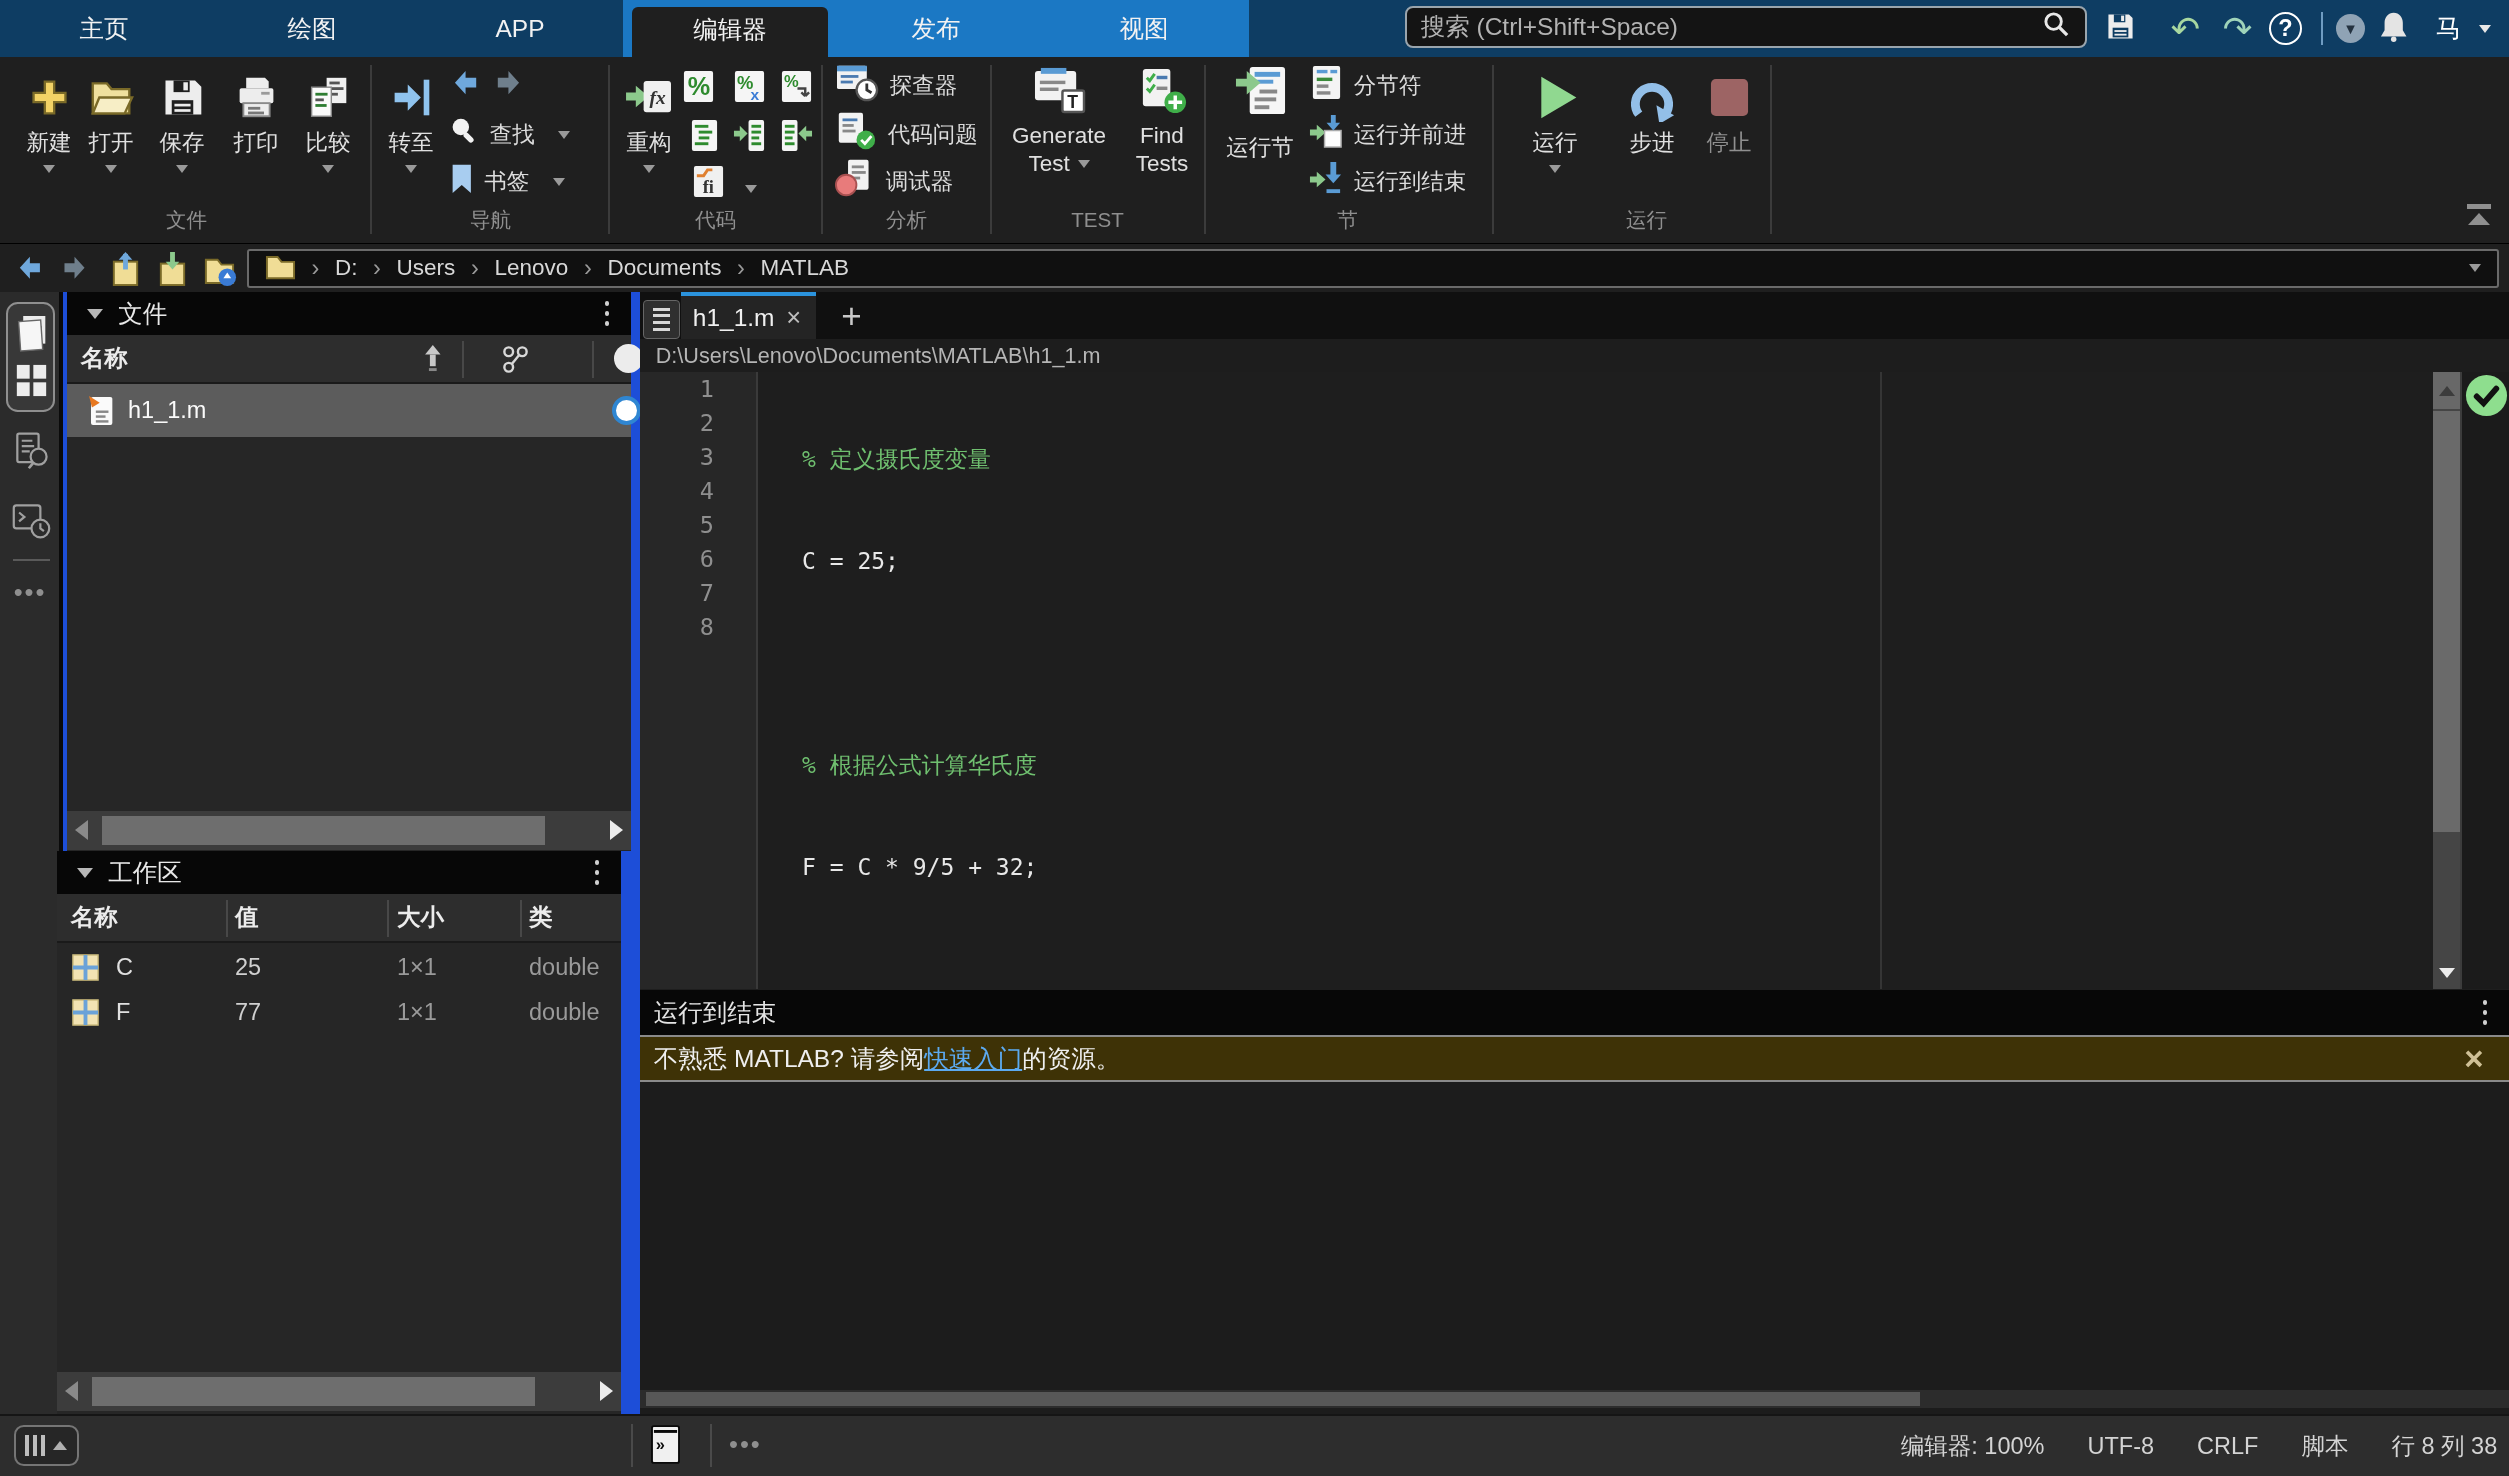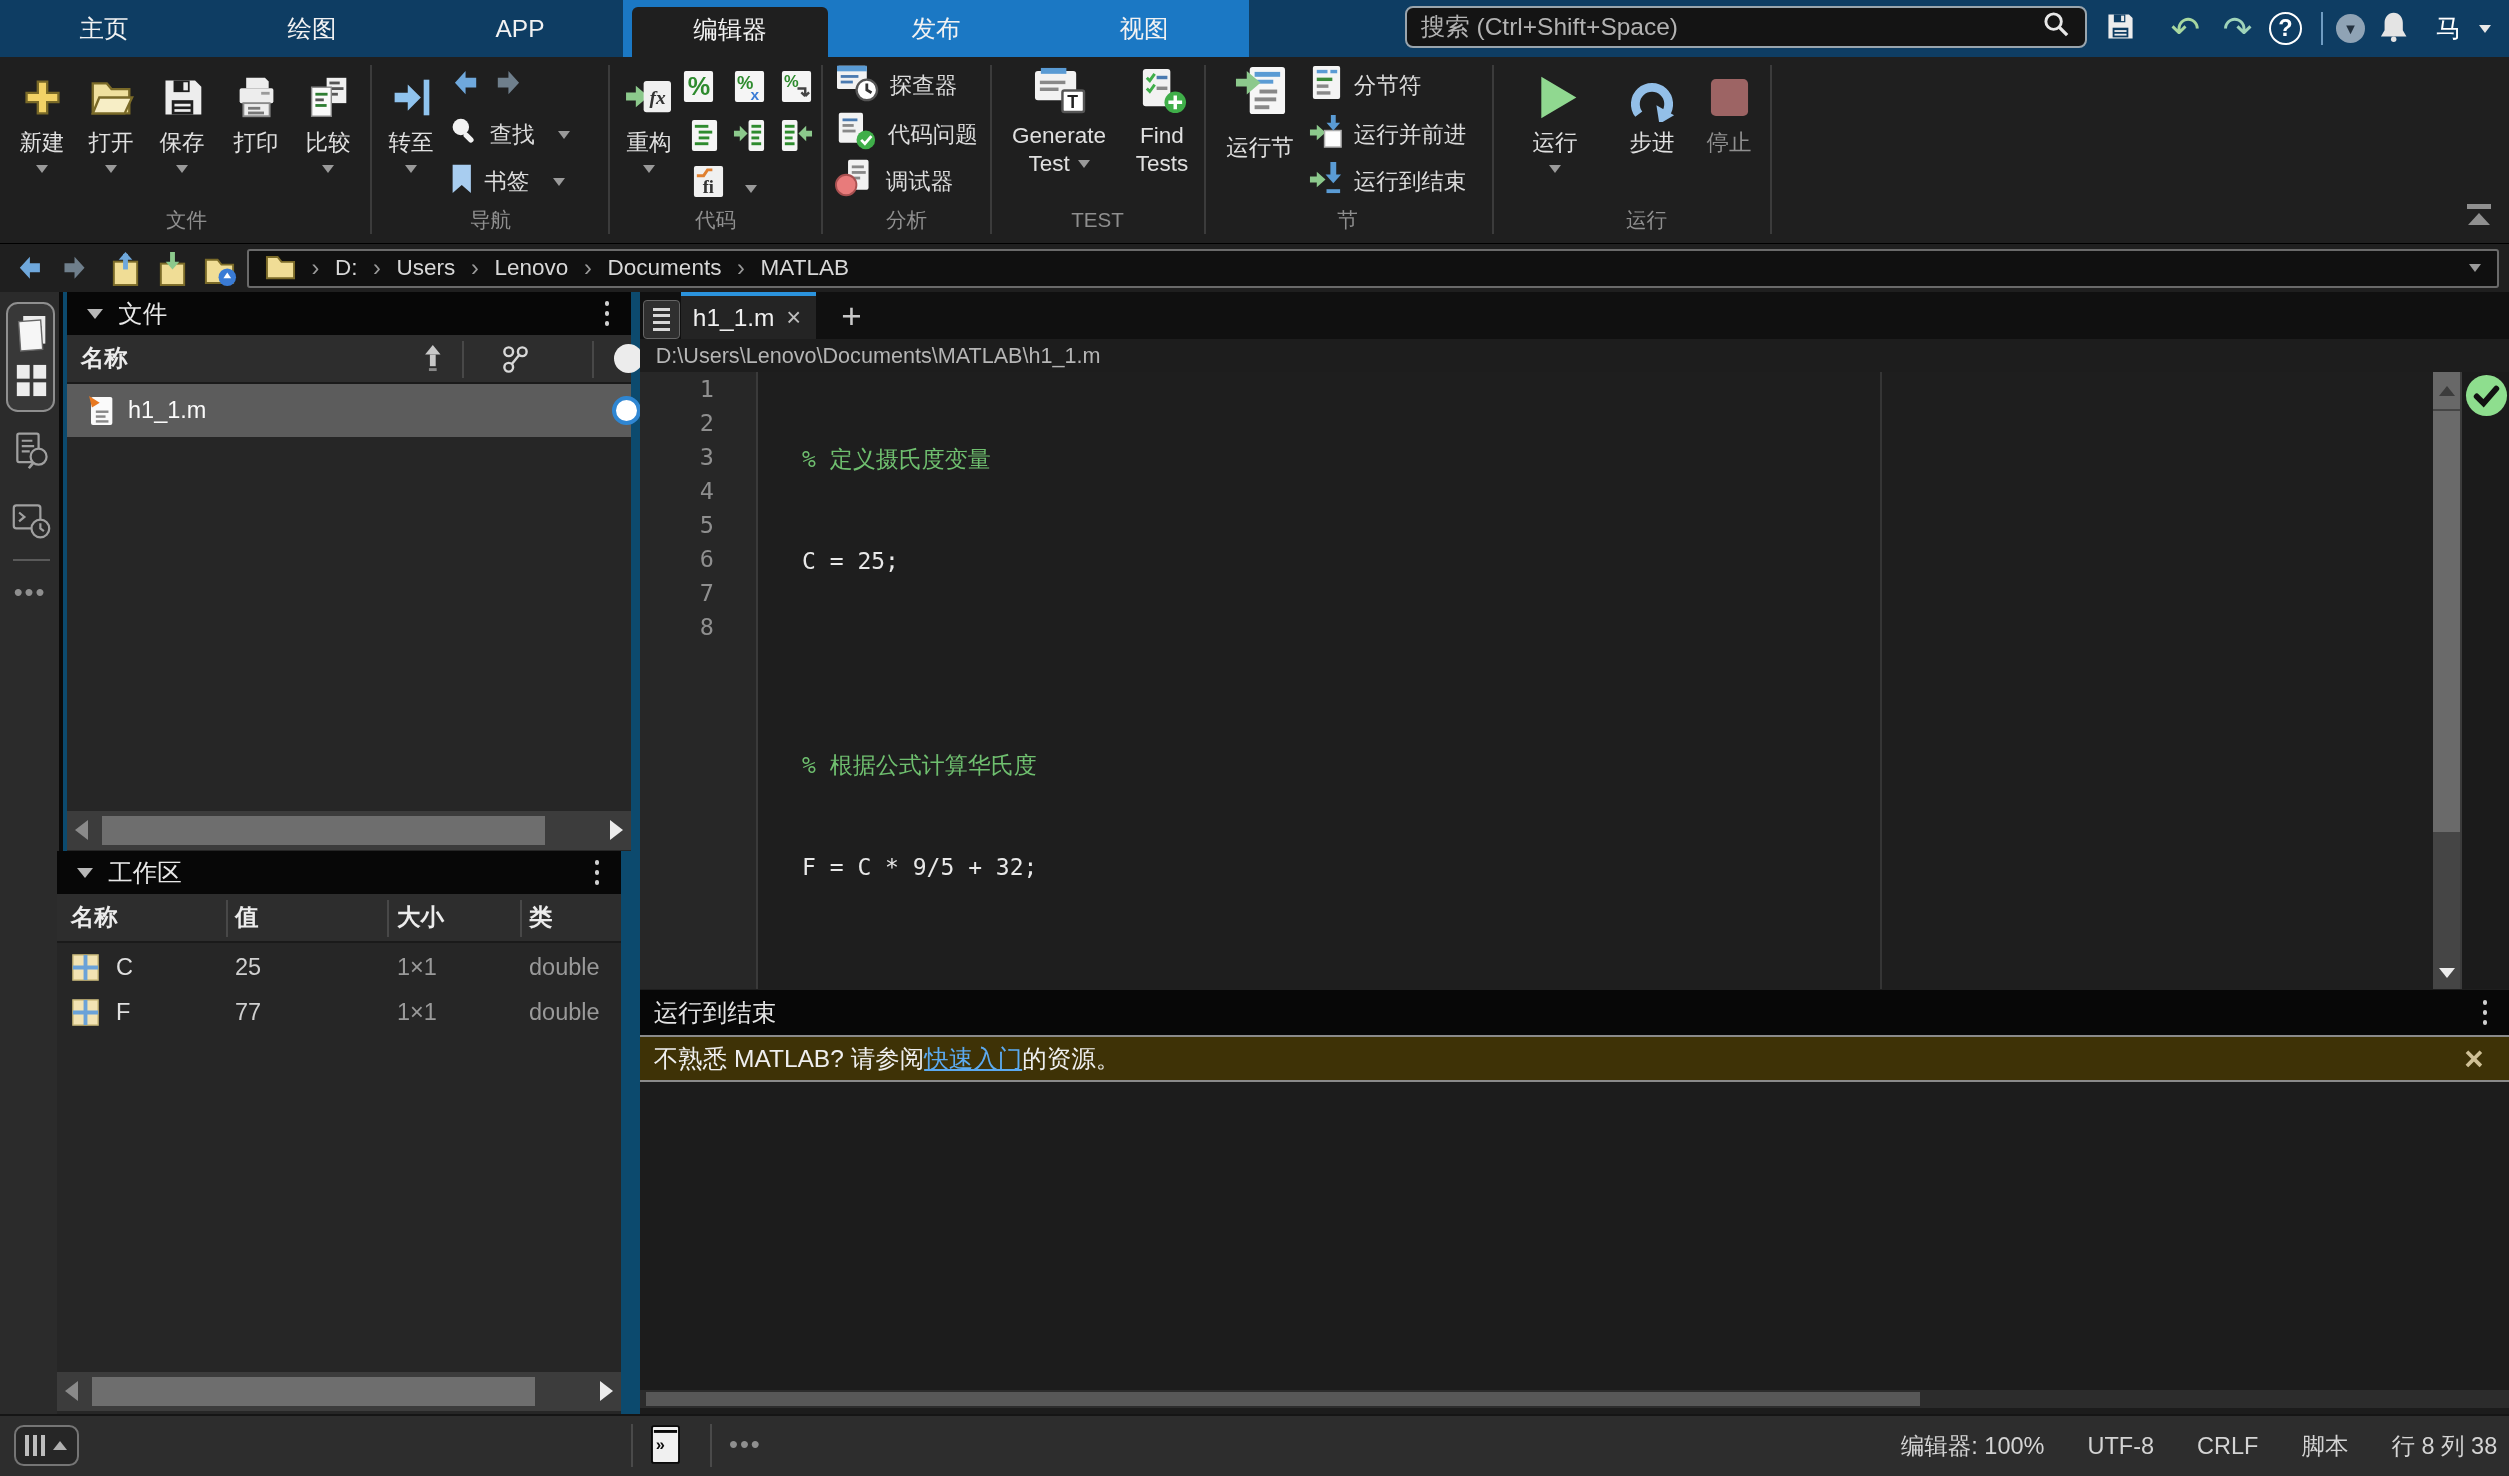--- a/index.html
+++ b/index.html
@@ -1,17 +1,17 @@
 <!DOCTYPE html>
 <html><head>
 <meta charset="utf-8">
 <style>
 *{margin:0;padding:0;box-sizing:border-box}
 html,body{width:2509px;height:1476px;overflow:hidden;background:#000;font-family:"Liberation Sans",sans-serif}
-#app{position:relative;width:2509px;height:1476px;background:#0c4a6e}
+#app{position:relative;width:2509px;height:1476px;background:#1d4ed8}
 .abs{position:absolute}
 
 #menubar{left:0;top:0;width:2509px;height:57px;background:#0e3d63}
 #ctx-highlight{left:623px;top:0;width:626px;height:57px;background:#1b78c4}
 .menu-tab{position:absolute;top:0;height:57px;line-height:57px;text-align:center;color:#f2f2f2;font-size:24.5px;cursor:default}
 .menu-tab.active{background:#1f1f1f;border-radius:5.9px 5.9px 0 0;top:6.9px;height:50px;line-height:46px}
 #searchbox{left:1405px;top:5.9px;width:682px;height:42px;background:#141414;border:2px solid #9aa5ad;border-radius:8px;display:flex;align-items:center;padding:0 13.7px}
 #searchbox .ph{color:#b3b3b3;font-size:24.5px;flex:1}
 .qa-icon{position:absolute;top:0;height:57px;display:flex;align-items:center;justify-content:center}
 .undo-glyph{font-size:35px;color:#a8d8a0;font-family:"DejaVu Sans",sans-serif}
@@ -173,21 +173,21 @@
 
   <div class="abs" id="ribbon">
     <div class="rib-sep" style="left:370px"></div>
     <div class="rib-sep" style="left:608px"></div>
     <div class="rib-sep" style="left:821px"></div>
     <div class="rib-sep" style="left:990px"></div>
     <div class="rib-sep" style="left:1204px"></div>
     <div class="rib-sep" style="left:1492px"></div>
     <div class="rib-sep" style="left:1770px"></div>
 
-    <div class="bigbtn" style="left:5px">
+    <div class="bigbtn" style="left:12px">
       <span class="ic">
           <svg width="45" height="45" viewBox="0 0 48 48">
             <path d="M19 7h10v12h12v10H29v12H19V29H7V19h12z" fill="#f2d266" stroke="#7a6a28" stroke-width="2.5"></path>
           </svg>
         </span>
       <span class="lb">新建</span>
       <span class="dn-arrow"></span>
     </div>
     <div class="bigbtn" style="left:74px">
       <span class="ic">

